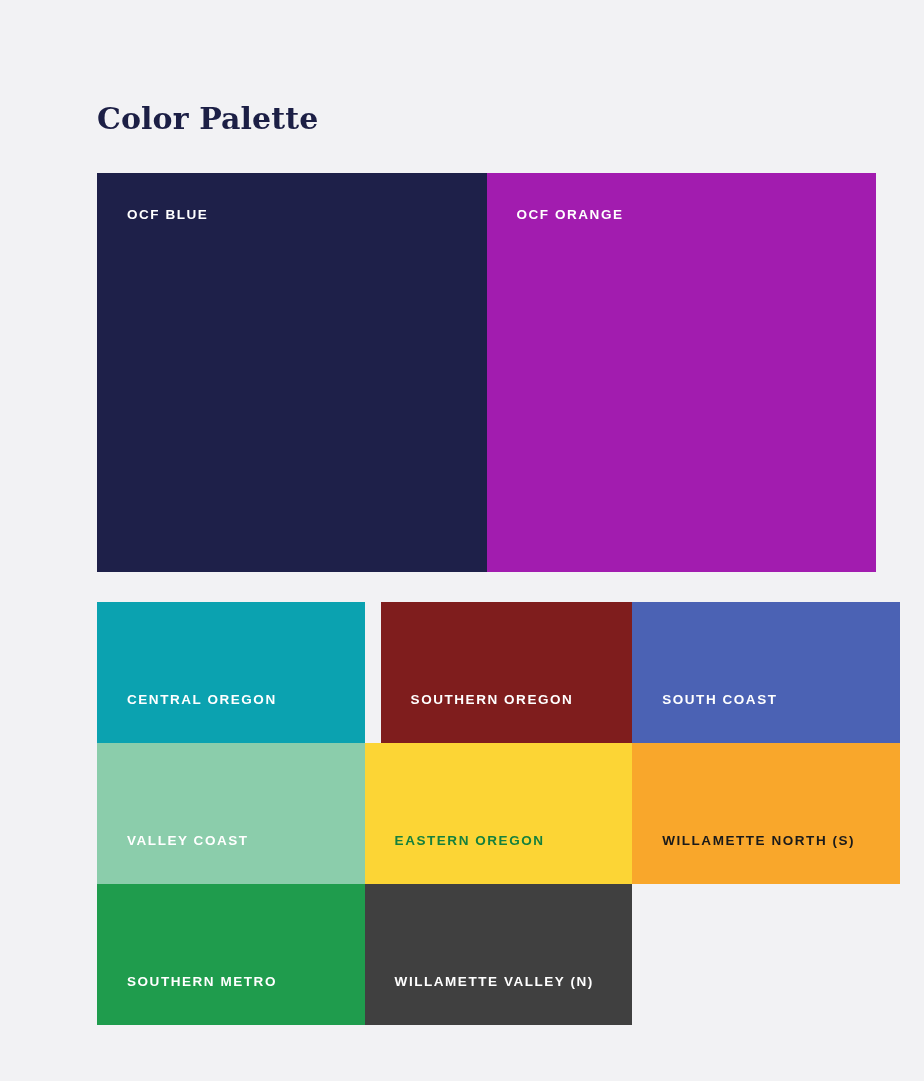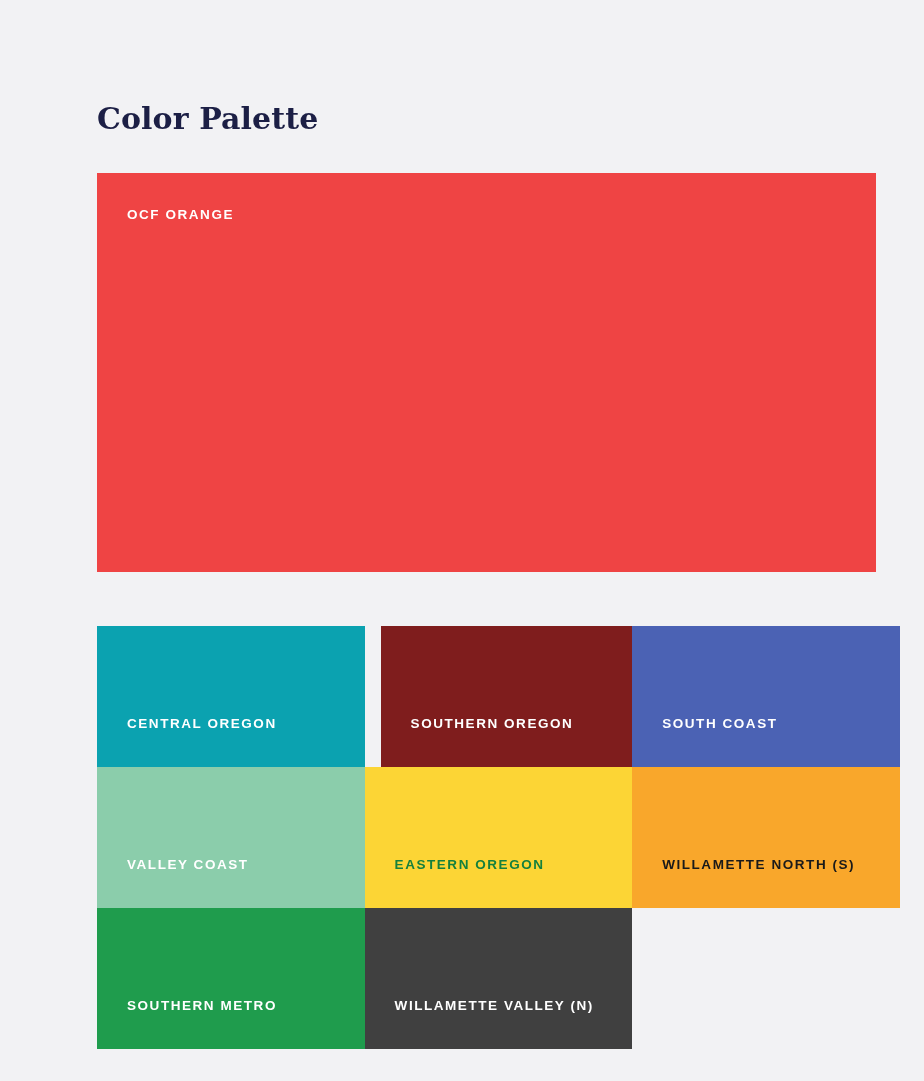--- a/index.html
+++ b/index.html
@@ -50,21 +50,21 @@
   .primary-swatch {
     position: relative;
     height: 100%;
     flex: 1 1 0;
   }
 
   
   .secondary-grid {
     position: absolute;
     left: 61px;
-    top: 590px;
+    top: 566px;
     width: 803px;
     display: grid;
     grid-template-columns: 267.6px 267.6px 267.8px;
     grid-auto-rows: 141px;
   }
 
   .grid-swatch {
     position: relative;
     width: 100%;
     height: 100%;
@@ -101,22 +101,25 @@
 </style>
 </head>
 <body style="background: rgb(242, 242, 244);">
 
 <div class="page" style="background: rgb(242, 242, 244);">
 
   <h1 class="page-title" style="color: rgb(28, 31, 69);">Color Palette</h1>
 
   <div class="primary-band">
 
+    <div class="primary-swatch" style="background: rgb(30, 32, 73);">
+      <span class="swatch-label label-light" style="color: rgb(255, 255, 255);">OCF BLUE</span>
+    </div>
 
-    <div class="primary-swatch" style="background: #ef4444;">
+    <div class="primary-swatch" style="background: #a21caf;">
       <span class="swatch-label label-light" style="color: rgb(255, 255, 255);">OCF ORANGE</span>
     </div>
 
   </div>
 
   <div class="secondary-grid">
 
     <div class="grid-swatch" style="background: rgb(11, 162, 176);">
       <span class="swatch-label label-light" style="color: rgb(255, 255, 255);">CENTRAL OREGON</span>
     </div>

